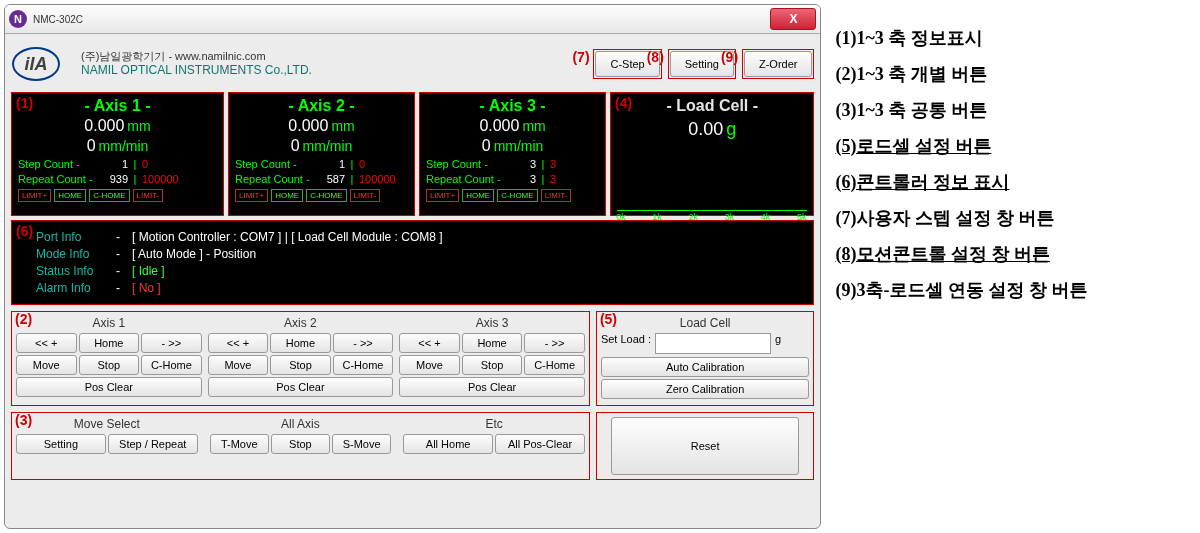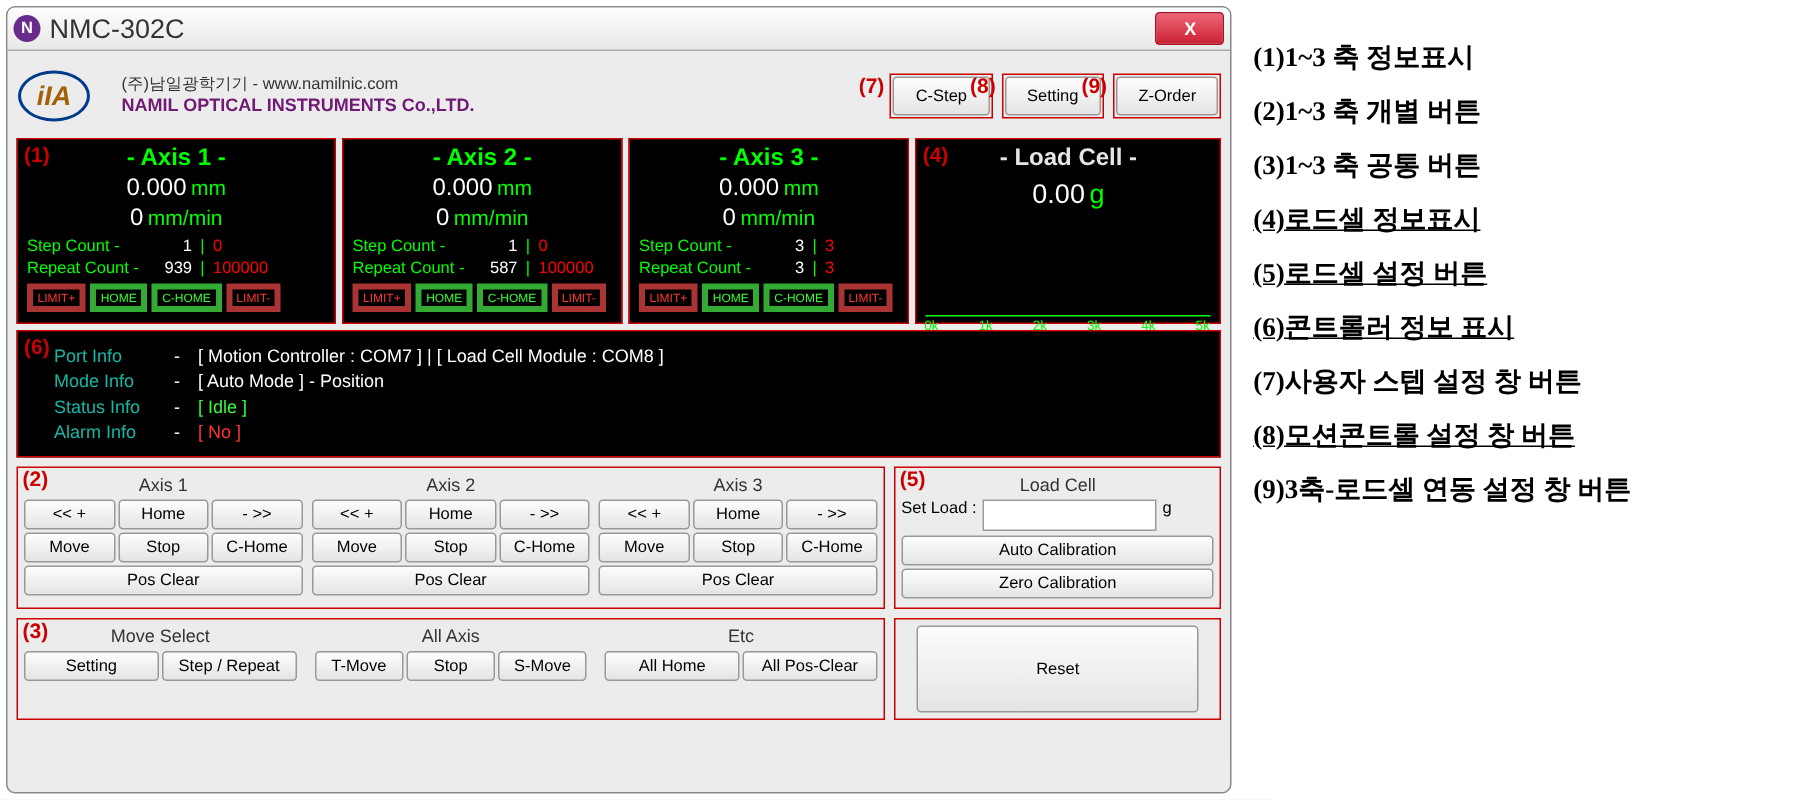--- a/index.html
+++ b/index.html
@@ -1,46 +1,46 @@
 <!DOCTYPE html>
 <html><head>
 <meta charset="utf-8">
 <style>
 body{margin:0;font-family:Arial,sans-serif;font-size:12px;background:#fff}
 .wrap{display:flex;width:1200px;height:533px}
 .win{width:828px;background:#ececec;border:1px solid #888;border-radius:6px;overflow:hidden;margin:4px}
 .titlebar{height:28px;background:linear-gradient(#fdfdfd,#e8e8e8);border-bottom:1px solid #aaa;display:flex;align-items:center;padding:0 4px}
 .titlebar .ico{width:18px;height:18px;border-radius:50%;background:#6a2c8c;color:#fff;display:flex;align-items:center;justify-content:center;font-weight:bold;font-size:11px;margin-right:6px}
-.titlebar .title{flex:1;color:#333;font-size:18px}
+.titlebar .title{flex:1;color:#333;font-size:10px}
 .closebtn{width:44px;height:20px;background:linear-gradient(#e67,#c23);border:1px solid #a12;border-radius:3px;color:#fff;display:flex;align-items:center;justify-content:center;font-weight:bold}
 .body{padding:6px}
 .hdr{display:flex;align-items:center;height:48px}
 .logo{width:50px;height:40px;display:flex;align-items:center;justify-content:center}
-.logo-oval{width:44px;height:30px;border:2px solid #003a8c;border-radius:50%;display:flex;align-items:center;justify-content:center;color:#a16207;font-weight:bold;font-style:italic;font-size:18px}
+.logo-oval{width:44px;height:30px;border:2px solid #003a8c;border-radius:50%;display:flex;align-items:center;justify-content:center;color:#404040;font-weight:bold;font-style:italic;font-size:18px}
 .cotxt{margin-left:20px;font-size:11px;line-height:1.2}
 .cotxt .l1{color:#333}
-.cotxt .l2{color:#701a75;font-weight:bold;font-size:12px}
+.cotxt .l2{color:#0f766e;font-weight:normal;font-size:12px}
 .hdrbtns{margin-left:auto;display:flex;gap:6px}
 .anbox{position:relative;border:1px solid #c00;padding:1px}
 .anlbl{position:absolute;top:-1px;left:-22px;color:#c00;font-weight:bold;font-size:14px}
 .wbtn{background:linear-gradient(#fdfdfd,#e4e4e4);border:1px solid #999;border-radius:3px;padding:4px 10px;font-size:11px;cursor:pointer}
 .wbtn-lg{padding:6px 14px}
 .blkrow{display:flex;gap:4px;margin-top:4px}
 .blk{background:#000;border:1px solid #c00;flex:1;padding:4px 6px;position:relative}
 .blk .num{position:absolute;top:2px;left:4px;color:#c00;font-weight:bold;font-size:14px}
 .axhdr{color:#0f0;text-align:center;font-weight:bold;font-size:16px}
 .axval{color:#fff;text-align:center;font-size:16px;margin-top:2px}
 .axval .unit{color:#0f0;font-size:14px;margin-left:3px}
 .axrow{display:flex;font-size:11px;margin-top:3px}
 .axrow .k{color:#0f0;width:80px}
 .axrow .v1{color:#fff;width:30px;text-align:right}
 .axrow .sep{color:#0f0;width:14px;text-align:center}
 .axrow .v2{color:#f00}
 .minibtns{display:flex;gap:3px;margin-top:4px}
-.mb{border:4px solid #5eead4;padding:1px 3px;font-size:8px}
+.mb{border:1px solid #5eead4;padding:1px 3px;font-size:8px}
 .mb-r{color:#f33;border-color:#a33}
 .mb-g{color:#3f3;border-color:#3a3}
 .lcval{color:#fff;text-align:center;font-size:18px;margin-top:4px}
 .lcval .unit{color:#0f0;margin-left:3px}
 .chart{margin-top:10px;height:60px;position:relative;border-bottom:1px solid #0f0}
 .chart .tick{position:absolute;bottom:-12px;color:#0f0;font-size:9px;transform:translateX(-50%)}
 .info{background:#000;border:1px solid #c00;margin-top:4px;padding:6px;position:relative;font-size:12px}
 .info .num{position:absolute;top:2px;left:4px;color:#c00;font-weight:bold;font-size:14px}
 .irow{display:flex;margin:3px 0;margin-left:18px}
 .irow .k{color:#14b8a6;width:80px}
@@ -298,20 +298,19 @@
       </div>
     </div>
 
   </div>
 </div>
 
 <div class="legend">
   <div><b>(1)1~3 축 정보표시</b></div>
   <div><b>(2)1~3 축 개별 버튼</b></div>
   <div><b>(3)1~3 축 공통 버튼</b></div>
-  <div><b><span class="u">(4)로드셀 정보표시</span></b></div>
   <div><b><span class="u">(5)로드셀 설정 버튼</span></b></div>
   <div><b><span class="u">(6)콘트롤러 정보 표시</span></b></div>
   <div><b>(7)사용자 스텝 설정 창 버튼</b></div>
   <div><b><span class="u">(8)모션콘트롤 설정 창 버튼</span></b></div>
   <div><b><span>(9)3축-로드셀 연동 설정 창 버튼</span></b></div>
 </div>
 </div>
 
 </body></html>

